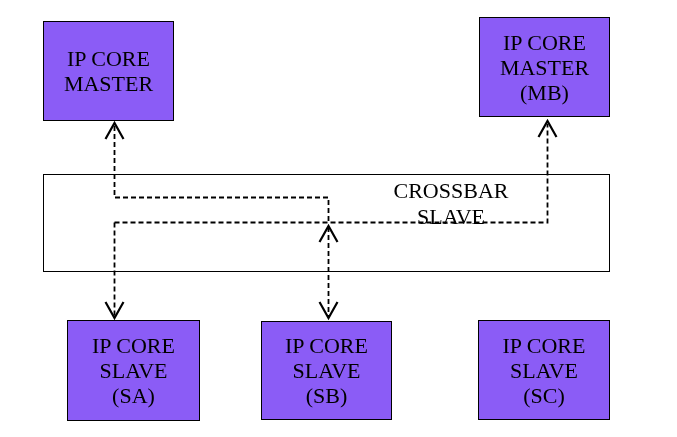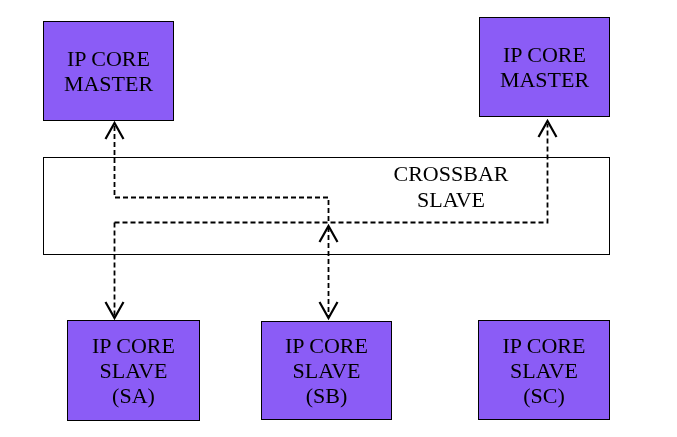--- a/index.html
+++ b/index.html
@@ -37,21 +37,21 @@
     line-height: 25px;
     white-space: nowrap;
   }
   .node-ma { left: 43px;  top: 21px;  width: 131px; height: 100px; }
   .node-mb { left: 479px; top: 17px;  width: 131px; height: 100px; }
   .node-sa { left: 67px;  top: 320px; width: 133px; height: 101px; }
   .node-sb { left: 261px; top: 321px; width: 131px; height: 99px; }
   .node-sc { left: 478px; top: 320px; width: 132px; height: 100px; }
   .node-xbar {
     position: absolute;
-    left: 43px; top: 157px; width: 567px; height: 98px;
+    left: 43px; top: 174px; width: 567px; height: 98px;
     background: transparent;
     border: 1.5px solid #000000;
   }
   .xbar-label {
     position: absolute;
     left: 307px;
     top: 3px;
     width: 200px;
     text-align: center;
     font-size: 22px;
@@ -91,20 +91,21 @@
   </div>
 
   <div class="node node-ma">
     <div>IP CORE</div>
     <div>MASTER</div>
   </div>
 
   <div class="node node-mb">
     <div>IP CORE</div>
     <div>MASTER</div>
+    <div>(MB)</div>
   </div>
 
   <div class="node node-sa">
     <div>IP CORE</div>
     <div>SLAVE</div>
     <div>(SA)</div>
   </div>
 
   <div class="node node-sb">
     <div>IP CORE</div>

